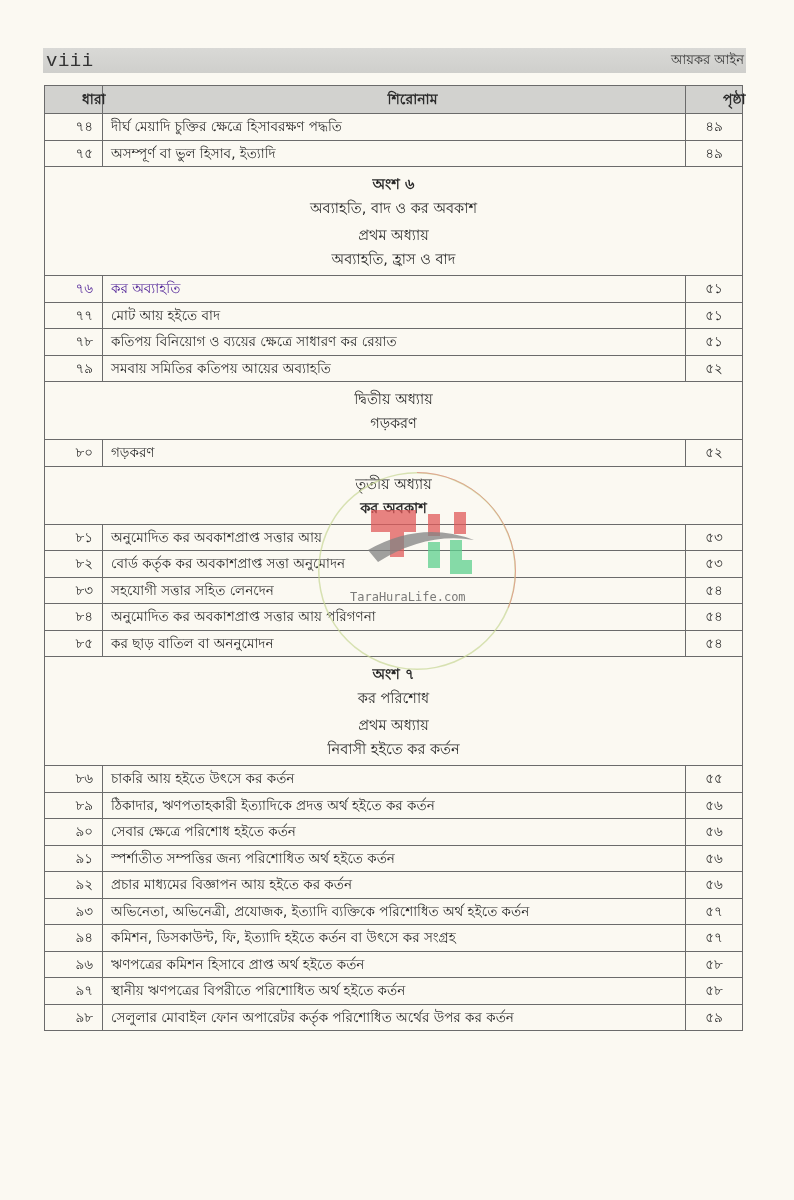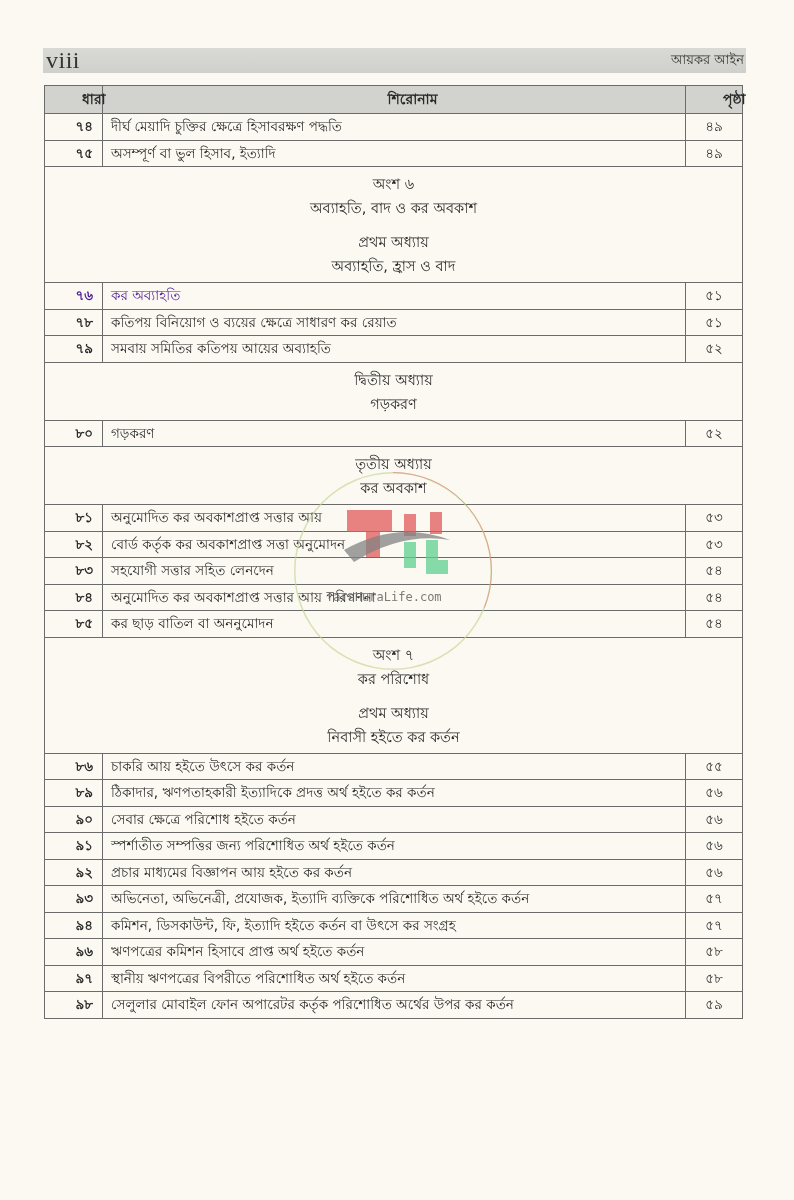--- a/index.html
+++ b/index.html
@@ -9,44 +9,44 @@
     font-family: "DejaVu Sans", sans-serif;
     color: #2a2a2a;
     position: relative;
   }
   .page-header {
     position: absolute; left: 43px; top: 48px; width: 703px; height: 25px;
     background: linear-gradient(#d9d9d6, #cfcfcc);
     display: flex; align-items: center; justify-content: space-between;
     box-sizing: border-box; padding: 0 2px 0 3px;
   }
-  .page-num { font-family: Liberation Serif, serif; font-size: 24px; color: #333; letter-spacing: 0.5px; }
+  .page-num { font-family: Liberation Mono, monospace; font-size: 19px; color: #333; letter-spacing: 0.5px; }
   .book-title { font-size: 13px; color: #333; }
   table.toc {
     position: absolute; left: 44px; top: 85px; width: 699px;
     border-collapse: collapse; table-layout: fixed;
   }
   table.toc td, table.toc th {
     border: 1.3px solid #6b6b6b; padding: 0; font-size: 13.5px; line-height: 1.1;
   }
   table.toc th {
     background: #d2d2cf; font-weight: bold; height: 27px; font-size: 14px; padding-left: 37px;
   }
   col.c1 { width: 58px; } col.c3 { width: 57px; }
-  td.num { text-align: right; padding-right: 9px !important; font-weight: bold; }
+  td.num { text-align: right; padding-right: 9px !important; }
   td.title { padding-left: 8px !important; }
   td.page { text-align: center; }
   tr.row td { height: 25.5px; }
   tr.row.blue td.title, tr.row.blue td.num { color: #4c1d95; }
   tr.section td { text-align: center; padding: 5px 0 4px !important; }
   .sec-line { display: block; font-weight: normal; font-size: 14.5px; line-height: 24px; }
-  .sec-line.normal { font-weight: normal; }
-  .sec-line.gap { margin-top: 10px; }
+  .sec-line.normal { font-weight: bold; }
+  .sec-line.gap { margin-top: 3px; }
   .watermark {
-    position: absolute; left: 292px; top: 470px; width: 198px; height: 198px;
+    position: absolute; left: 316px; top: 470px; width: 198px; height: 198px;
     border-radius: 50%; pointer-events: none;
     border: 2px solid transparent;
     background:
       radial-gradient(circle, rgba(255,255,255,0) 68%, rgba(255,255,255,0) 100%);
     box-shadow: inset 0 0 0 1.5px rgba(200,215,150,0.7);
   }
   .wm-ring { position: absolute; inset: 0; border-radius: 50%; border: 1.5px solid rgba(230,110,110,0.55); clip-path: polygon(50% 0, 100% 0, 100% 70%, 50% 50%); }
   .wm-text {
     position: absolute; left: 32px; top: 118px; font-family: "DejaVu Sans Mono", monospace;
     font-size: 12px; color: rgba(90,90,90,0.8);
@@ -92,20 +92,25 @@
           <span class="sec-line gap">প্রথম অধ্যায়</span>
           <span class="sec-line">অব্যাহতি, হ্রাস ও বাদ</span>
         </td>
       </tr>
       <tr class="row blue">
         <td class="num">৭৬</td>
         <td class="title">কর অব্যাহতি</td>
         <td class="page">৫১</td>
       </tr>
       <tr class="row">
+        <td class="num">৭৭</td>
+        <td class="title">মোট আয় হইতে বাদ</td>
+        <td class="page">৫১</td>
+      </tr>
+      <tr class="row">
         <td class="num">৭৮</td>
         <td class="title">কতিপয় বিনিয়োগ ও ব্যয়ের ক্ষেত্রে সাধারণ কর রেয়াত</td>
         <td class="page">৫১</td>
       </tr>
       <tr class="row">
         <td class="num">৭৯</td>
         <td class="title">সমবায় সমিতির কতিপয় আয়ের অব্যাহতি</td>
         <td class="page">৫২</td>
       </tr>
       <tr class="section">

